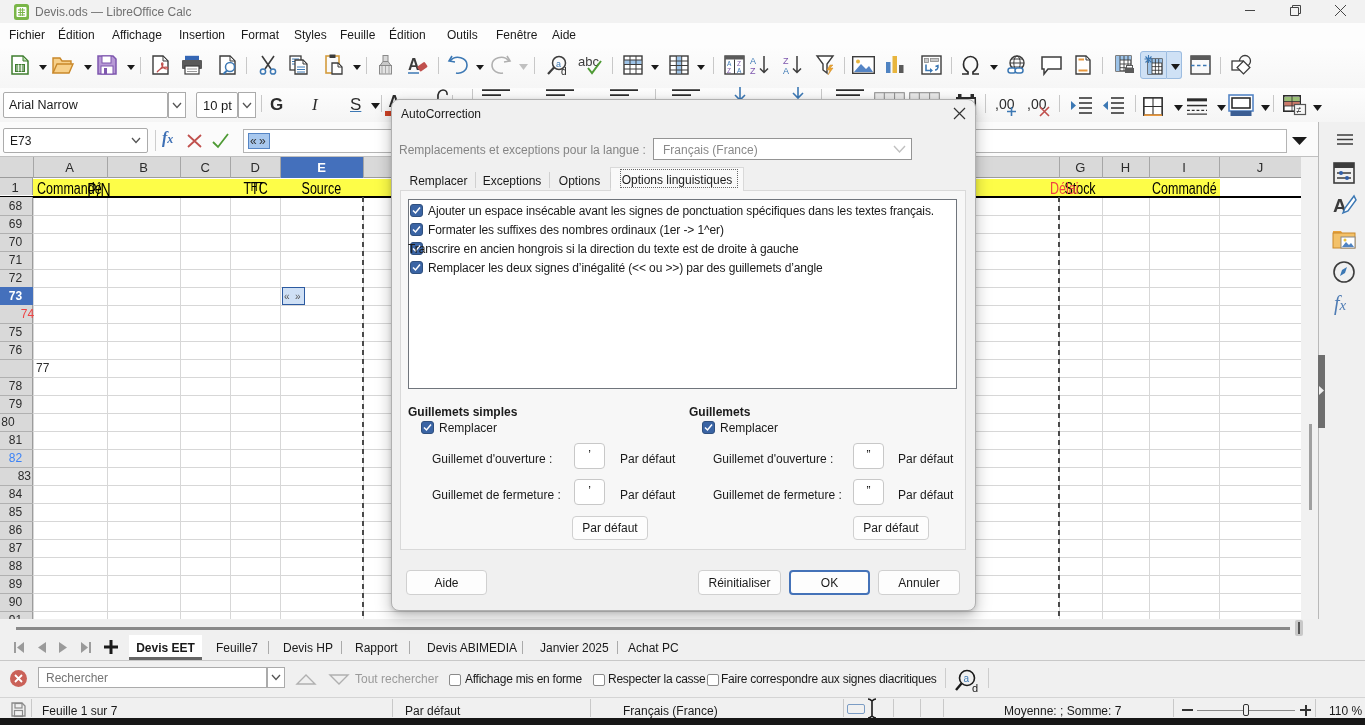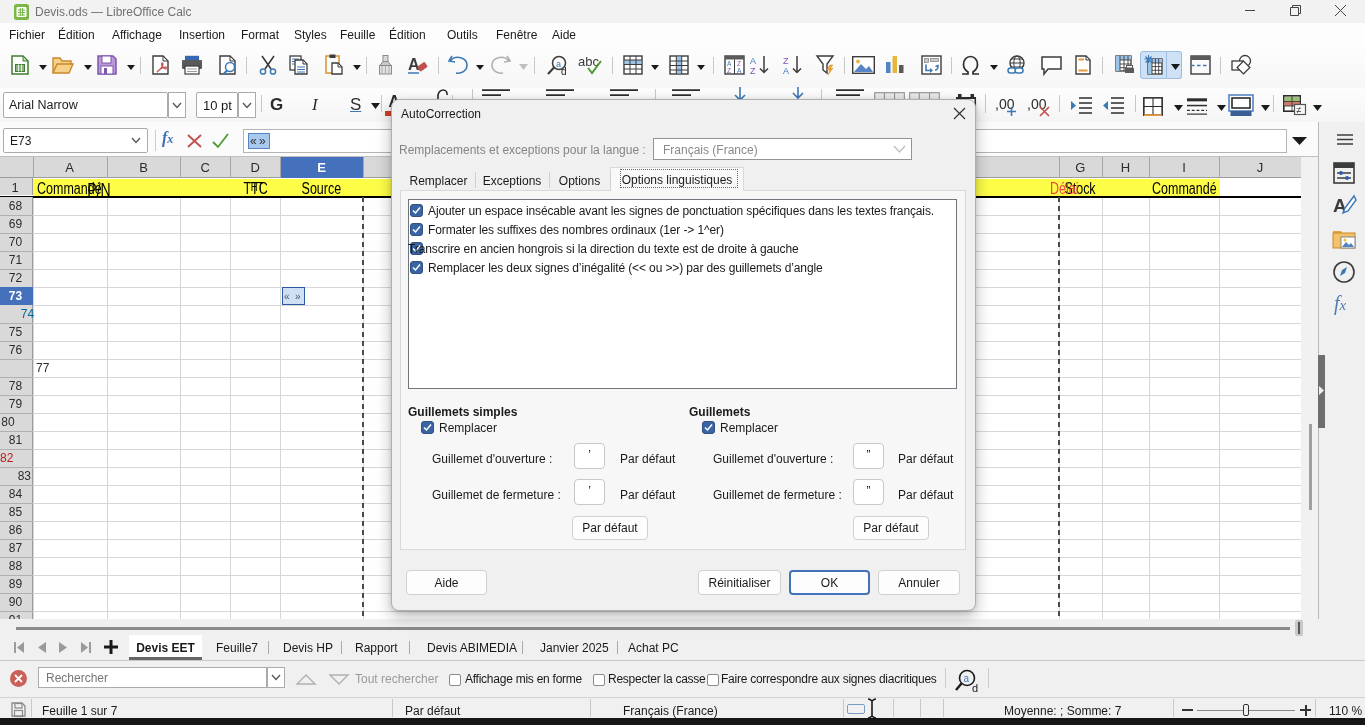--- a/index.html
+++ b/index.html
@@ -480,37 +480,37 @@
 <div class="txt" style="left:0;top:216.5px;width:31px;text-align:center;font-size:12px;color:#2c2c2c;">69</div>
 <div class="abs" style="left:0;top:232.5px;width:32.5px;height:1px;background:#b0b0b0;"></div>
 <div class="txt" style="left:0;top:234.5px;width:31px;text-align:center;font-size:12px;color:#2c2c2c;">70</div>
 <div class="abs" style="left:0;top:250.5px;width:32.5px;height:1px;background:#b0b0b0;"></div>
 <div class="txt" style="left:0;top:252.5px;width:31px;text-align:center;font-size:12px;color:#2c2c2c;">71</div>
 <div class="abs" style="left:0;top:268.5px;width:32.5px;height:1px;background:#b0b0b0;"></div>
 <div class="txt" style="left:0;top:270.5px;width:31px;text-align:center;font-size:12px;color:#2c2c2c;">72</div>
 <div class="abs" style="left:0;top:286.5px;width:32.5px;height:1px;background:#b0b0b0;"></div>
 <div class="abs" style="left:0;top:286.5px;width:32.5px;height:18.0px;background:#4470bc;"></div>
 <div class="txt" style="left:0;top:288.5px;width:31px;text-align:center;font-size:12px;font-weight:bold;color:#fff;">73</div>
-<div class="txt" style="left:0;top:306.5px;width:55px;text-align:center;font-size:12px;color:#0369a1;">74</div>
+<div class="txt" style="left:0;top:306.5px;width:55px;text-align:center;font-size:12px;color:#ef4444;">74</div>
 <div class="abs" style="left:0;top:322.5px;width:32.5px;height:1px;background:#b0b0b0;"></div>
 <div class="txt" style="left:0;top:324.5px;width:31px;text-align:center;font-size:12px;color:#2c2c2c;">75</div>
 <div class="abs" style="left:0;top:340.5px;width:32.5px;height:1px;background:#b0b0b0;"></div>
 <div class="txt" style="left:0;top:342.5px;width:31px;text-align:center;font-size:12px;color:#2c2c2c;">76</div>
 <div class="abs" style="left:0;top:358.5px;width:32.5px;height:1px;background:#b0b0b0;"></div>
 <div class="txt" style="left:0;top:360.5px;width:31px;text-align:center;font-size:12px;color:#2c2c2c;padding-left:36px;">77</div>
 <div class="abs" style="left:0;top:376.5px;width:32.5px;height:1px;background:#b0b0b0;"></div>
 <div class="txt" style="left:0;top:378.5px;width:31px;text-align:center;font-size:12px;color:#2c2c2c;">78</div>
 <div class="abs" style="left:0;top:394.5px;width:32.5px;height:1px;background:#b0b0b0;"></div>
 <div class="txt" style="left:0;top:396.5px;width:31px;text-align:center;font-size:12px;color:#2c2c2c;">79</div>
 <div class="abs" style="left:0;top:412.5px;width:32.5px;height:1px;background:#b0b0b0;"></div>
 <div class="txt" style="left:0;top:414.5px;width:16px;text-align:center;font-size:12px;color:#2c2c2c;">80</div>
 <div class="abs" style="left:0;top:430.5px;width:32.5px;height:1px;background:#b0b0b0;"></div>
 <div class="txt" style="left:0;top:432.5px;width:31px;text-align:center;font-size:12px;color:#2c2c2c;">81</div>
 <div class="abs" style="left:0;top:448.5px;width:32.5px;height:1px;background:#b0b0b0;"></div>
-<div class="txt" style="left:0;top:450.5px;width:31px;text-align:left;font-size:12px;color:#b91c1c;">82</div>
+<div class="txt" style="left:0;top:450.5px;width:31px;text-align:center;font-size:12px;color:#3b82f6;">82</div>
 <div class="abs" style="left:0;top:466.5px;width:32.5px;height:1px;background:#b0b0b0;"></div>
 <div class="txt" style="left:0;top:468.5px;width:31px;text-align:right;font-size:12px;color:#2c2c2c;">83</div>
 <div class="abs" style="left:0;top:484.5px;width:32.5px;height:1px;background:#b0b0b0;"></div>
 <div class="txt" style="left:0;top:486.5px;width:31px;text-align:center;font-size:12px;color:#2c2c2c;">84</div>
 <div class="abs" style="left:0;top:502.5px;width:32.5px;height:1px;background:#b0b0b0;"></div>
 <div class="txt" style="left:0;top:504.5px;width:31px;text-align:center;font-size:12px;color:#2c2c2c;">85</div>
 <div class="abs" style="left:0;top:520.5px;width:32.5px;height:1px;background:#b0b0b0;"></div>
 <div class="txt" style="left:0;top:522.5px;width:31px;text-align:center;font-size:12px;color:#2c2c2c;">86</div>
 <div class="abs" style="left:0;top:538.5px;width:32.5px;height:1px;background:#b0b0b0;"></div>
 <div class="txt" style="left:0;top:540.5px;width:31px;text-align:center;font-size:12px;color:#2c2c2c;">87</div>

